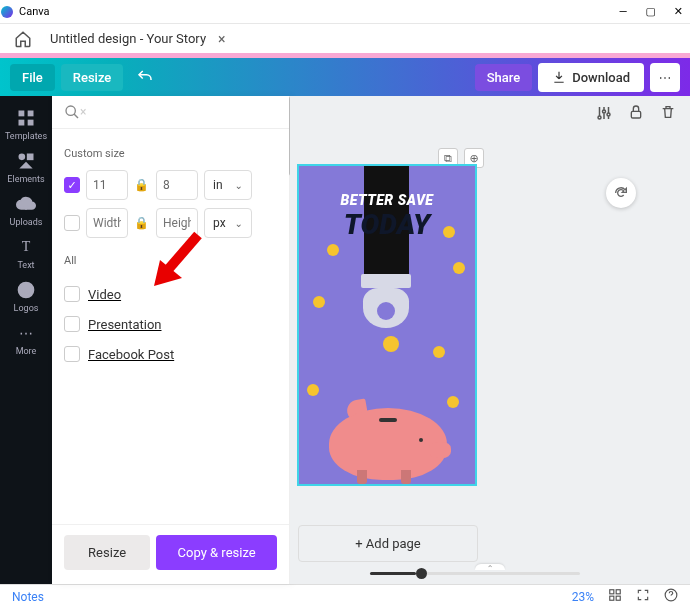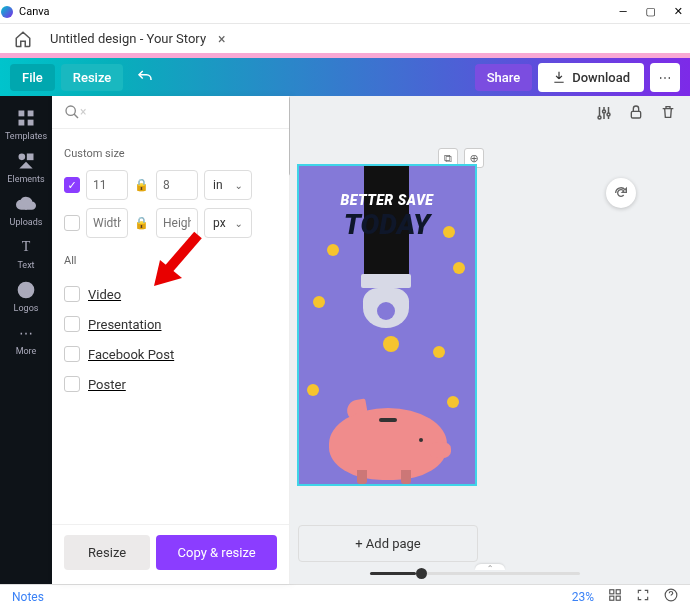--- a/index.html
+++ b/index.html
@@ -219,24 +219,20 @@
           <div class="check"></div>
           <span>Video</span>
         </div>
         <div class="type-item">
           <div class="check"></div>
           <span>Presentation</span>
         </div>
         <div class="type-item">
           <div class="check"></div>
           <span>Facebook Post</span>
-        </div>
-        <div class="type-item">
-          <div class="check"></div>
-          <span>Poster</span>
         </div>
       </div>
     </div>
     <div class="panel-actions">
       <button class="btn-resize">Resize</button>
       <button class="btn-copy">Copy &amp; resize</button>
     </div>
   </div>
 
   <div class="canvas-area">

